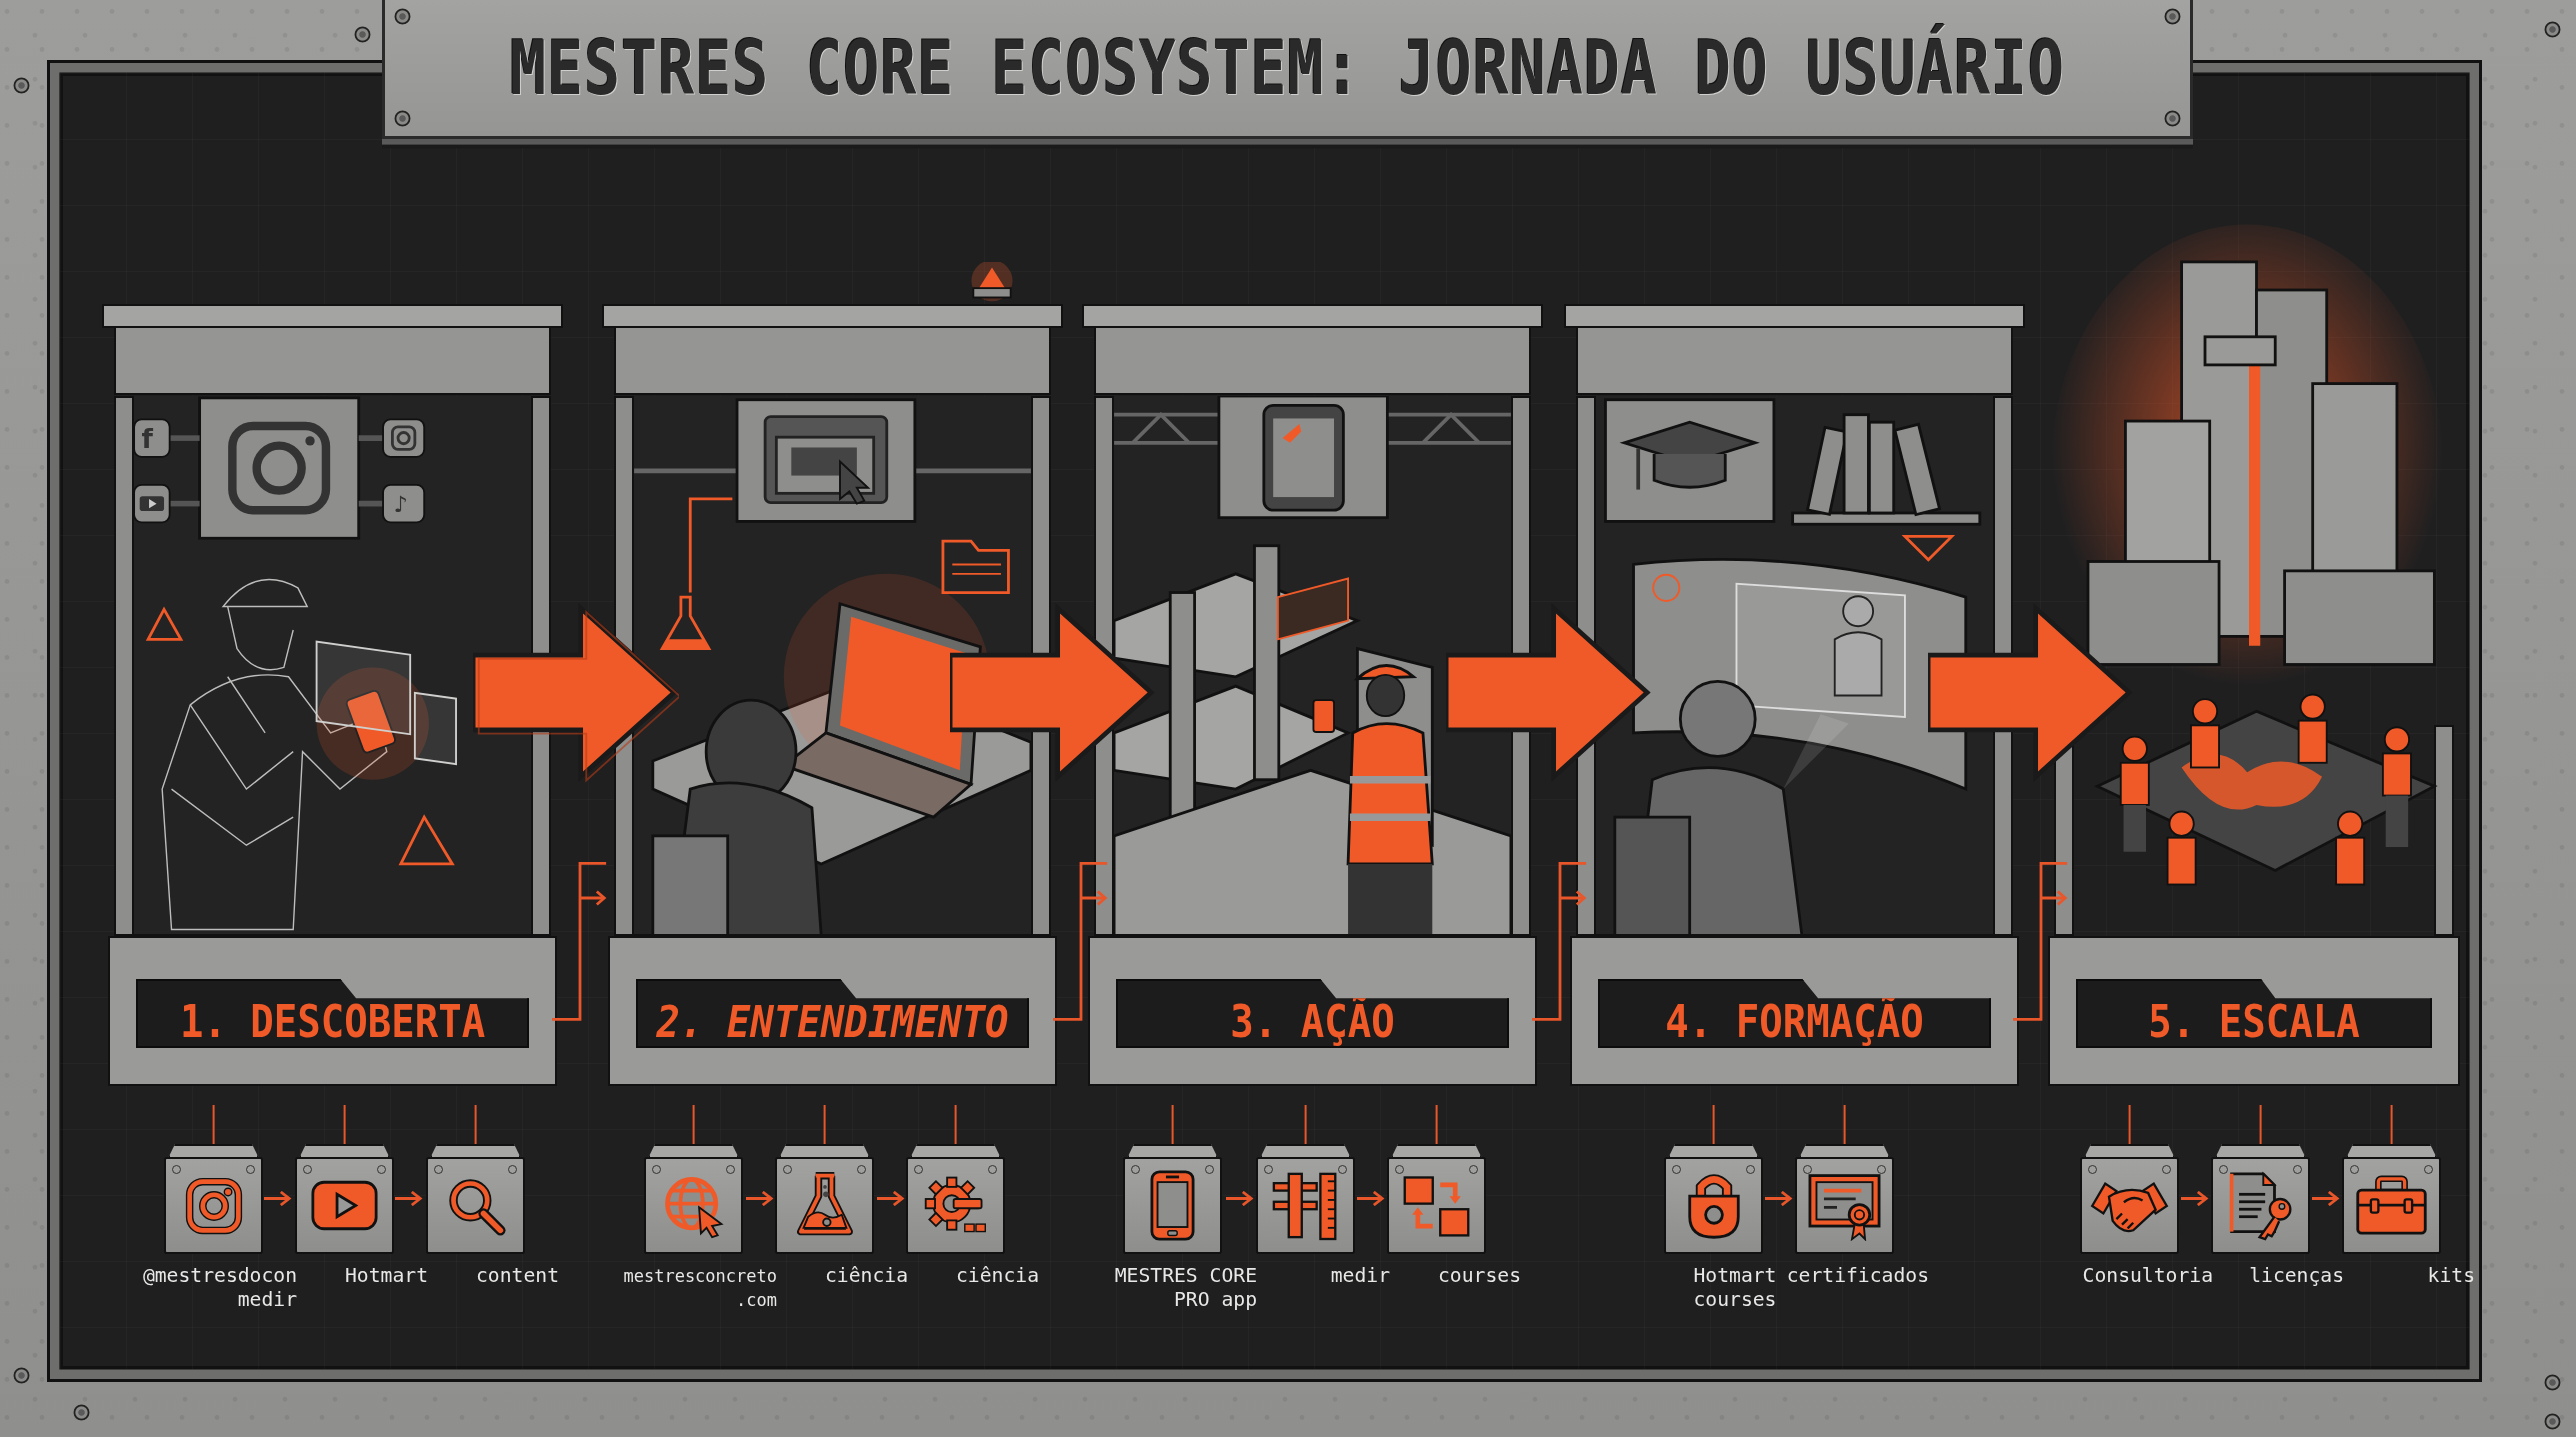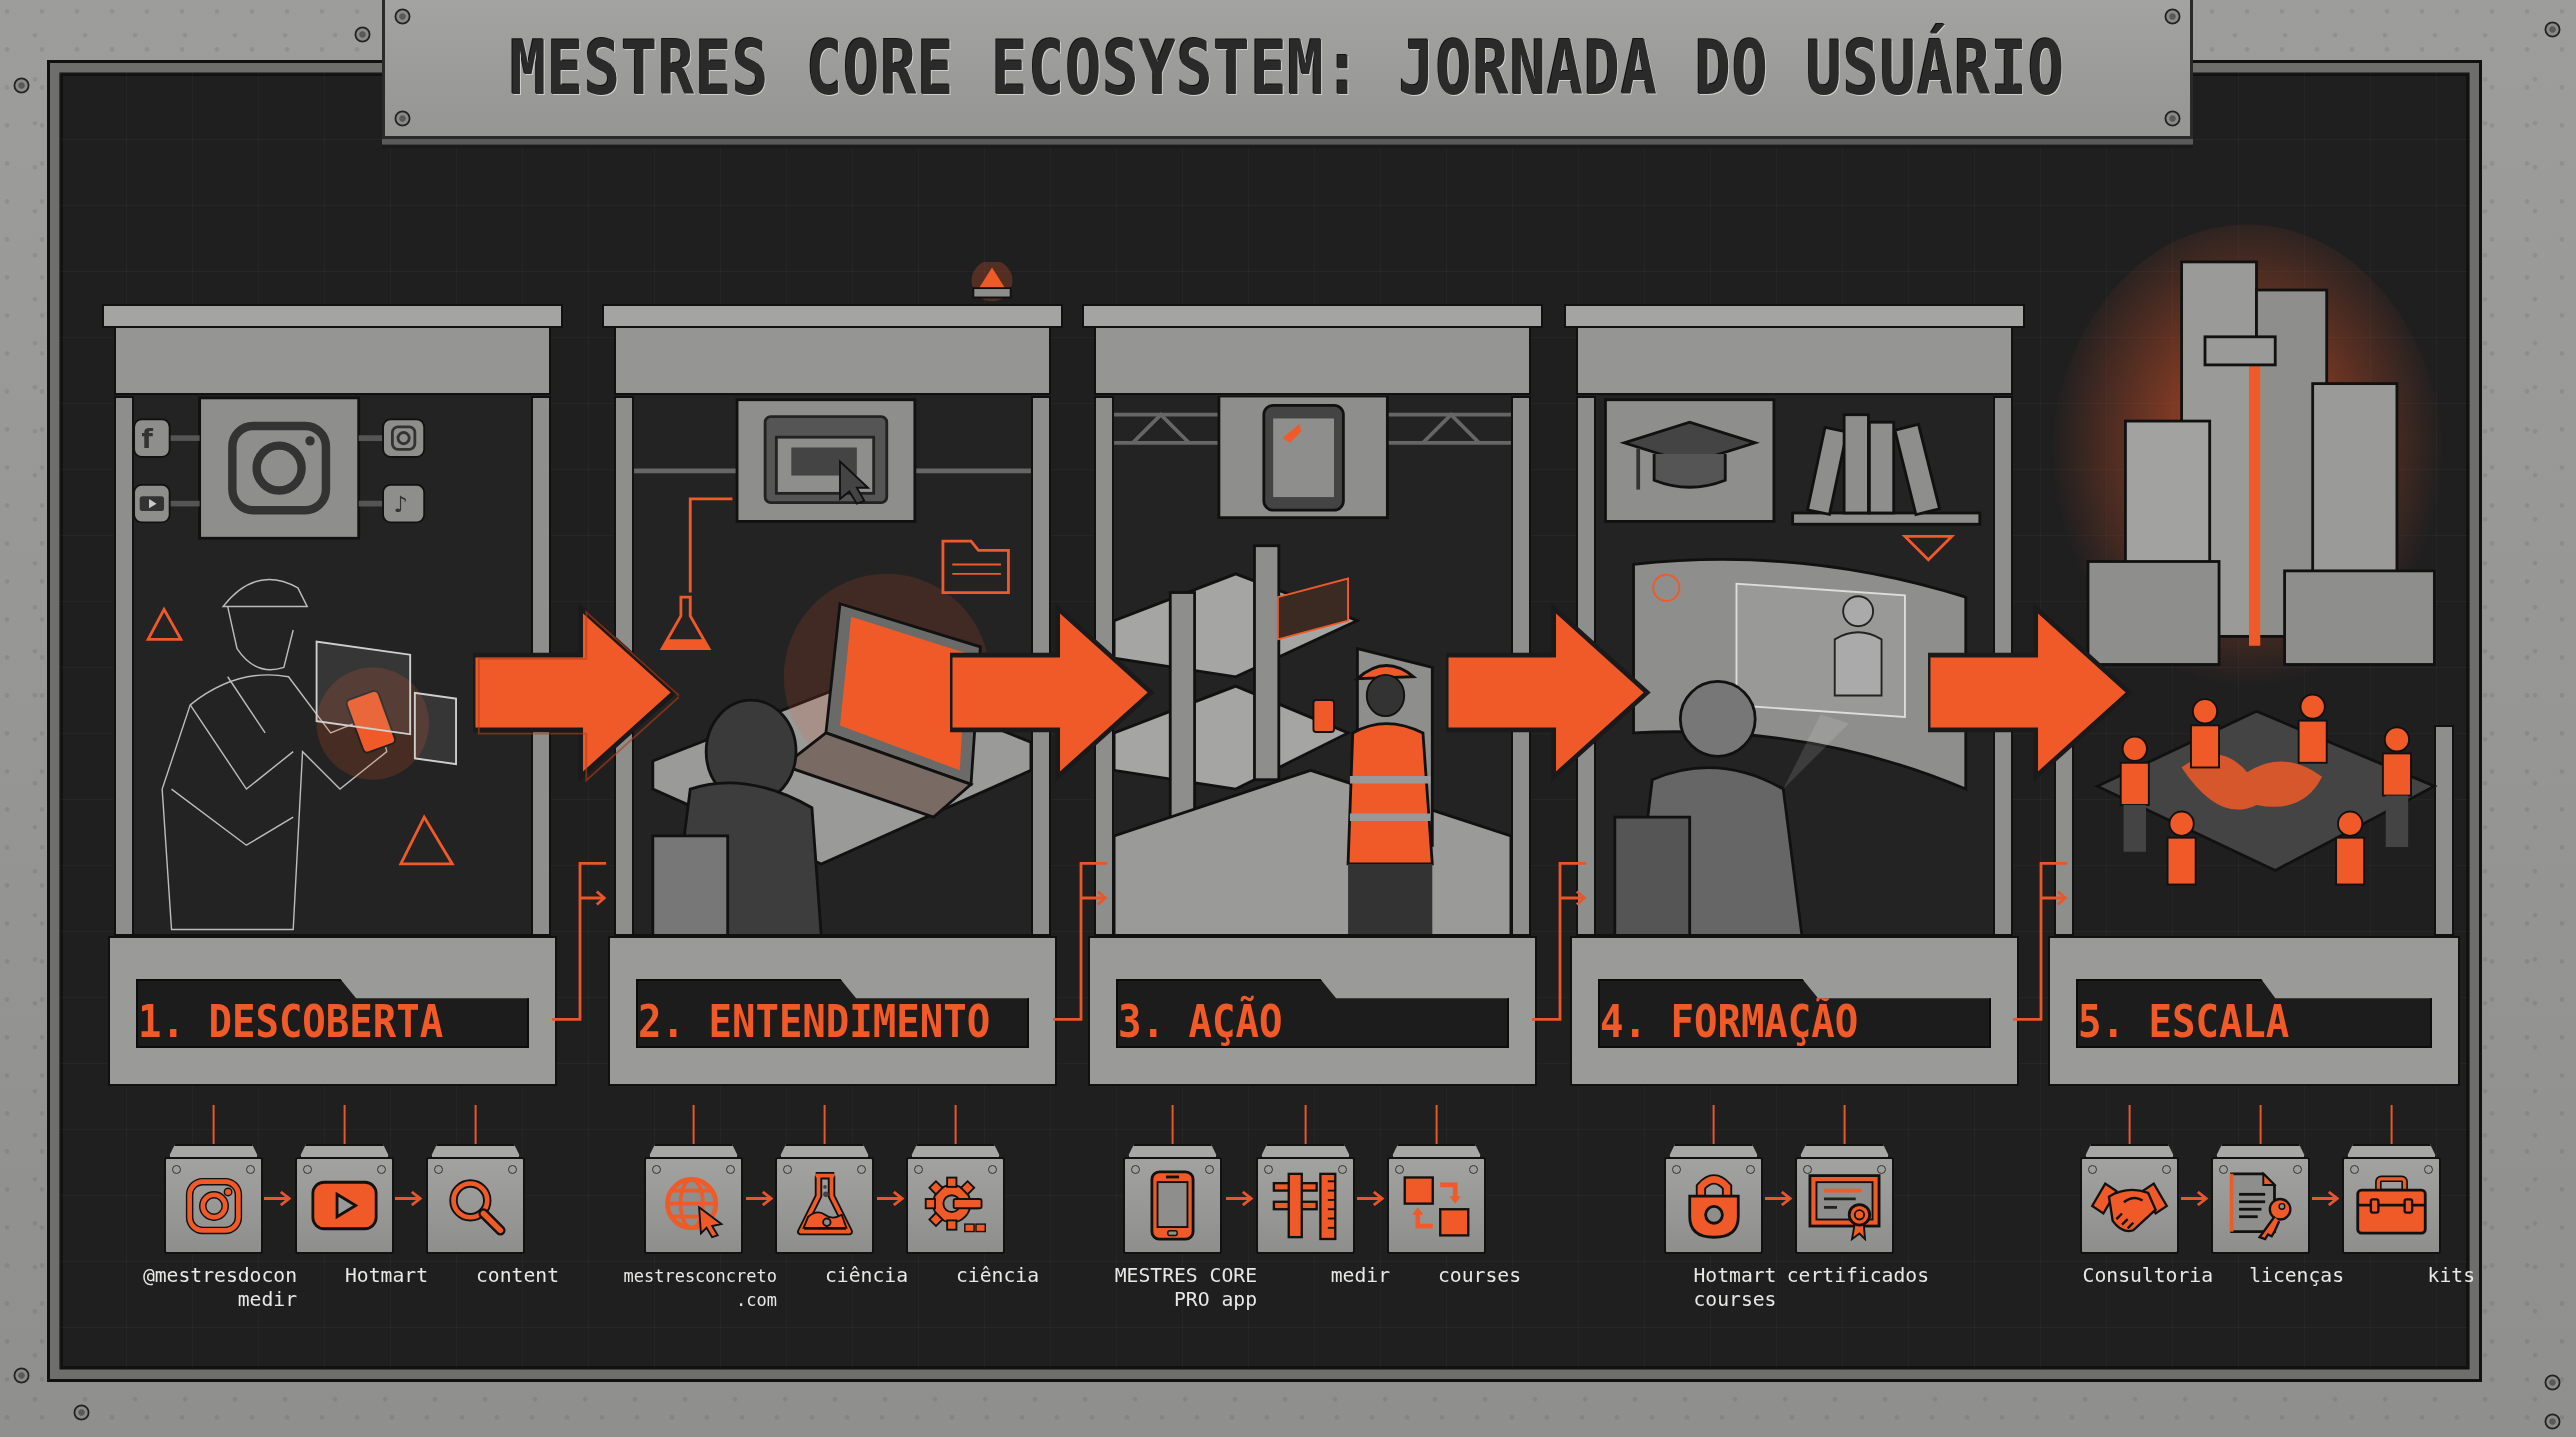--- a/index.html
+++ b/index.html
@@ -71,21 +71,21 @@
     background: #232324; overflow: hidden;
     border-bottom: 2.8px solid #111;
   }
   .stage .label-block {
     position: absolute; left: 0; right: 0; bottom: 0; height: 150px;
     background: #9a9a98; border: 2.8px solid #111;
   }
   .stage .label-screen {
     position: absolute; left: 26px; right: 26px; top: 41px; height: 69px;
     background: #1c1c1c; border: 2.8px solid #0c0c0c;
-    display: flex; align-items: center; 
+    display: flex; align-items: center; justify-content: center;
     clip-path: polygon(0 0, 52% 0, 56% 28%, 100% 28%, 100% 100%, 0 100%);
   }
   .stage-title {
     font-family: "DejaVu Sans Mono", monospace; font-weight: bold;
     font-size: 39px; color: #f05a28; letter-spacing: 0px;
     transform: scaleY(1.15); padding-top: 13px;
   }
 
   
   .big-arrow { position: absolute; width: 206px; height: 187px; }
@@ -203,21 +203,21 @@
       <polygon points="310,450 285,500 340,500" fill="none" stroke="#f05a28" stroke-width="3"></polygon>
     </svg>
   </div>
   <div class="label-block">
     <div class="label-screen">
       <span class="stage-title">1. DESCOBERTA</span>
     </div>
   </div>
 </div>
 
-<div class="stage" style="left:608px;width:449px;">
+<div class="stage" style="left:608px;width:449px;font-style:italic;">
   <div class="cap"></div>
   <div class="beam"></div>
   <div class="post-l"></div>
   <div class="post-r"></div>
   <div class="scene">
     <svg width="397" height="540" viewBox="0 0 424 577">
       <line x1="0" y1="80" x2="424" y2="80" stroke="#666" stroke-width="5"></line>
       <rect x="110" y="4" width="190" height="130" fill="#8e8e8c" stroke="#111" stroke-width="3"></rect>
       <g>
         <rect x="140" y="22" width="130" height="92" rx="6" fill="#555" stroke="#222" stroke-width="3"></rect>

